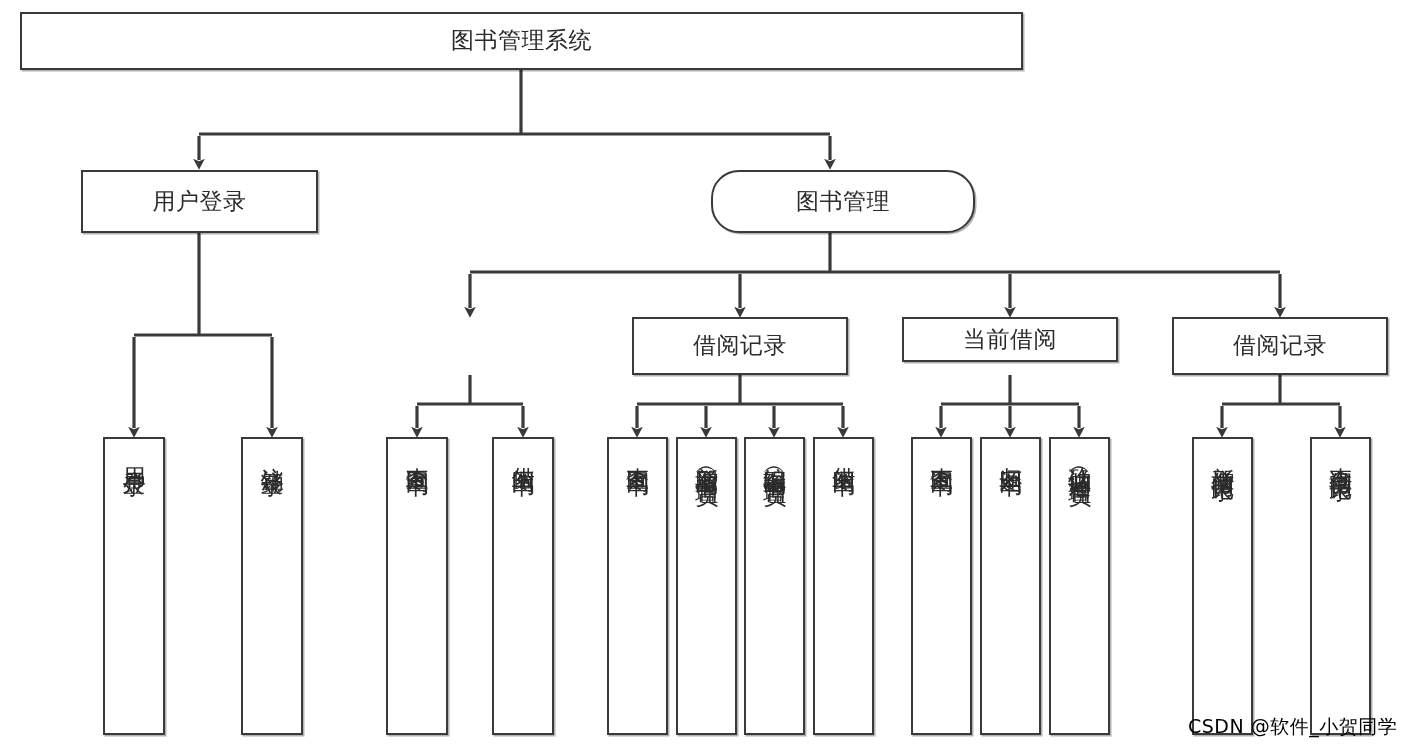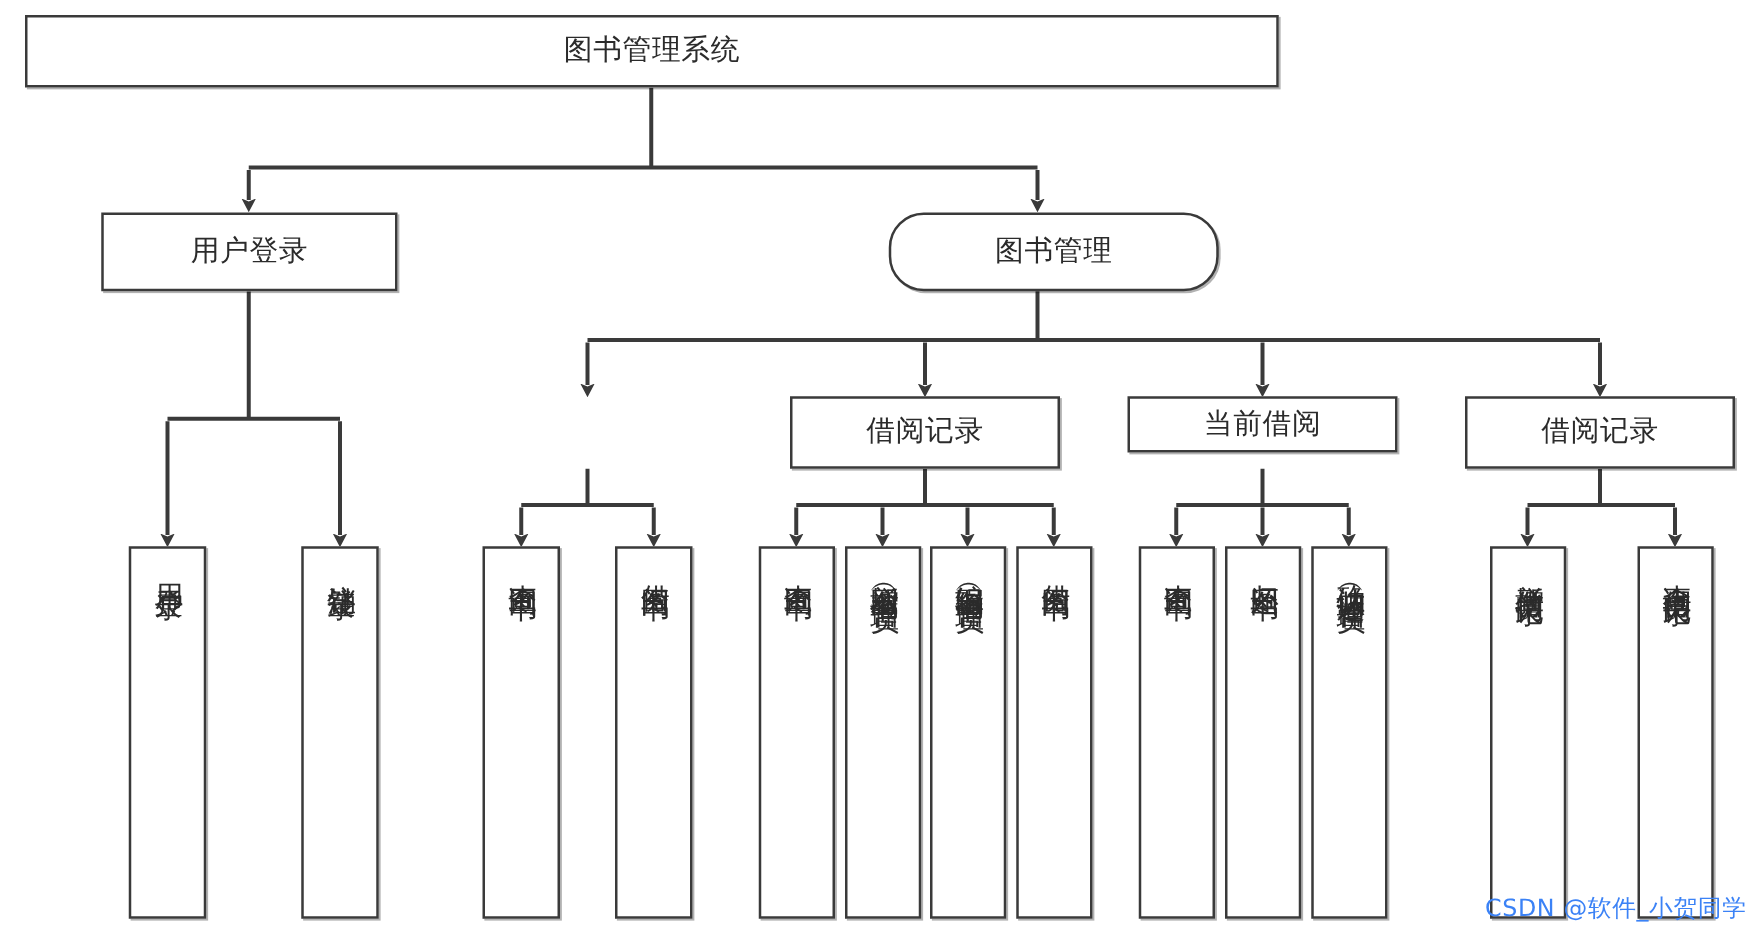--- a/index.html
+++ b/index.html
@@ -58,21 +58,21 @@
     line-height: 1.28;
     letter-spacing: 2.5px;
     white-space: nowrap;
     max-height: 100%;
   }
   .watermark {
     position: absolute;
     left: 1188px;
     top: 714px;
     font-size: 19px;
-    color: #3b82f6;
+    color: #000000;
     letter-spacing: 0.5px;
     white-space: nowrap;
     user-select: none;
   }
 </style>
 </head>
 <body>
 
 <div id="canvas">
 

